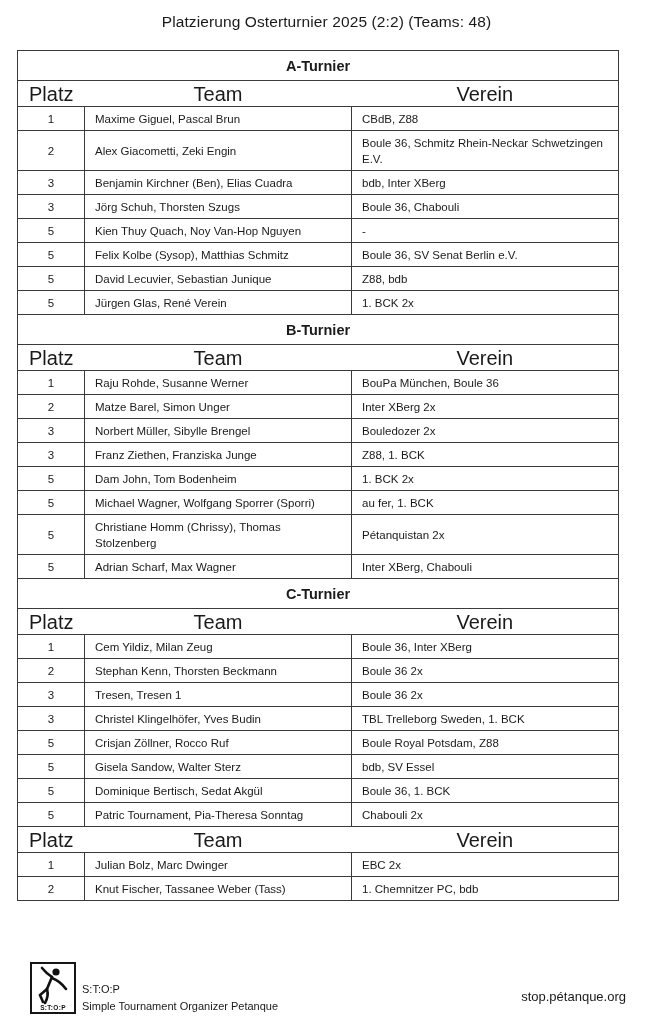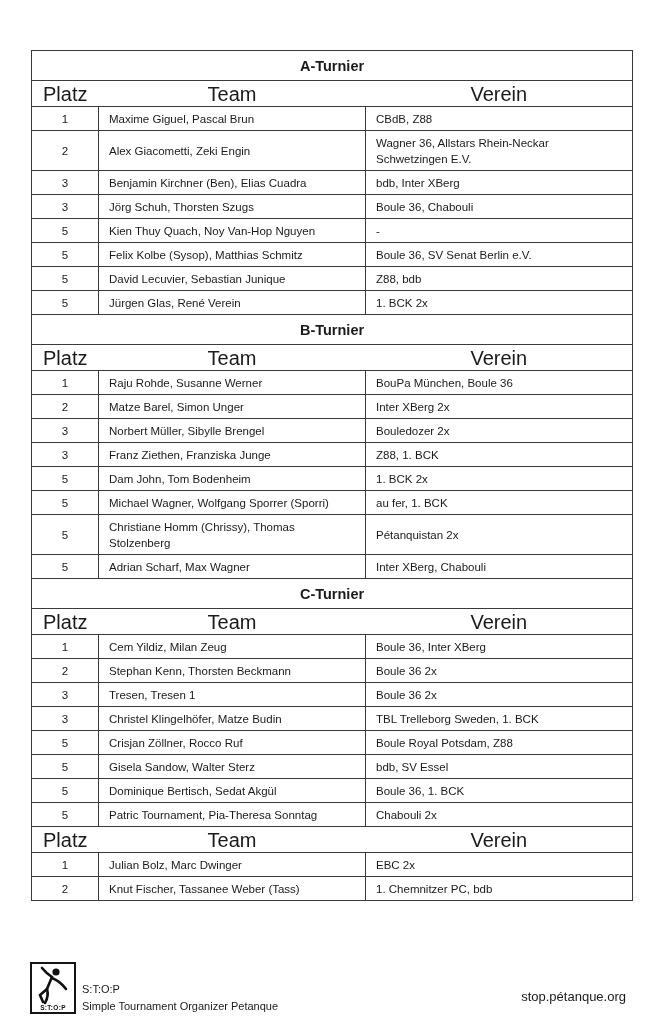--- a/index.html
+++ b/index.html
@@ -4,21 +4,21 @@
 <style>
   html,body{margin:0;padding:0;background:#ffffff;}
   .page{
     position:relative;width:653px;height:1024px;background:#ffffff;
     font-family:"Liberation Sans",sans-serif;color:#1a1a1a;overflow:hidden;
   }
   .doc-title{
     position:absolute;top:13px;left:0;width:100%;text-align:center;
     font-size:15.5px;font-weight:400;letter-spacing:0.1px;
   }
-  .results{position:absolute;left:31px;top:50px;width:601px;}
+  .results{position:absolute;left:17px;top:50px;width:601px;}
   table.results-table{width:100%;border-collapse:collapse;table-layout:fixed;}
   table.results-table{border:1px solid #3a3a3a;}
   table.results-table td{
     border:1px solid #3a3a3a;
     font-size:11.5px;line-height:16px;padding:3.5px 10px;
     vertical-align:middle;word-wrap:break-word;
   }
   col.c-platz{width:67px;}
   col.c-team{width:267px;}
   col.c-verein{width:267px;}
@@ -42,20 +42,21 @@
     font-size:6.5px;font-weight:bold;letter-spacing:0.3px;color:#111;
   }
   .footer-text{position:absolute;left:82px;top:981px;font-size:11px;line-height:17px;color:#1a1a1a;}
   .footer-site{position:absolute;right:27px;top:989px;font-size:13px;color:#1a1a1a;}
 </style>
 </head>
 <body>
 
 <div class="page">
 
+  <div class="doc-title">Platzierung Osterturnier 2025 (2:2) (Teams: 48)</div>
 
   <div class="results">
     <table class="results-table">
       <colgroup>
         <col class="c-platz">
         <col class="c-team">
         <col class="c-verein">
       </colgroup>
       <tbody>
           <tr class="section">
@@ -67,21 +68,21 @@
             <td>Verein</td>
           </tr>
           <tr>
             <td class="platz">1</td>
             <td class="team">Maxime Giguel, Pascal Brun</td>
             <td class="verein">CBdB, Z88</td>
           </tr>
           <tr>
             <td class="platz">2</td>
             <td class="team">Alex Giacometti, Zeki Engin</td>
-            <td class="verein">Wagner 36, Allstars Rhein-Neckar Schwetzingen E.V.</td>
+            <td class="verein">Boule 36, Schmitz Rhein-Neckar Schwetzingen E.V.</td>
           </tr>
           <tr>
             <td class="platz">3</td>
             <td class="team">Benjamin Kirchner (Ben), Elias Cuadra</td>
             <td class="verein">bdb, Inter XBerg</td>
           </tr>
           <tr>
             <td class="platz">3</td>
             <td class="team">Jörg Schuh, Thorsten Szugs</td>
             <td class="verein">Boule 36, Chabouli</td>
@@ -172,21 +173,21 @@
             <td class="team">Stephan Kenn, Thorsten Beckmann</td>
             <td class="verein">Boule 36 2x</td>
           </tr>
           <tr>
             <td class="platz">3</td>
             <td class="team">Tresen, Tresen 1</td>
             <td class="verein">Boule 36 2x</td>
           </tr>
           <tr>
             <td class="platz">3</td>
-            <td class="team">Christel Klingelhöfer, Matze Budin</td>
+            <td class="team">Christel Klingelhöfer, Yves Budin</td>
             <td class="verein">TBL Trelleborg Sweden, 1. BCK</td>
           </tr>
           <tr>
             <td class="platz">5</td>
             <td class="team">Crisjan Zöllner, Rocco Ruf</td>
             <td class="verein">Boule Royal Potsdam, Z88</td>
           </tr>
           <tr>
             <td class="platz">5</td>
             <td class="team">Gisela Sandow, Walter Sterz</td>

